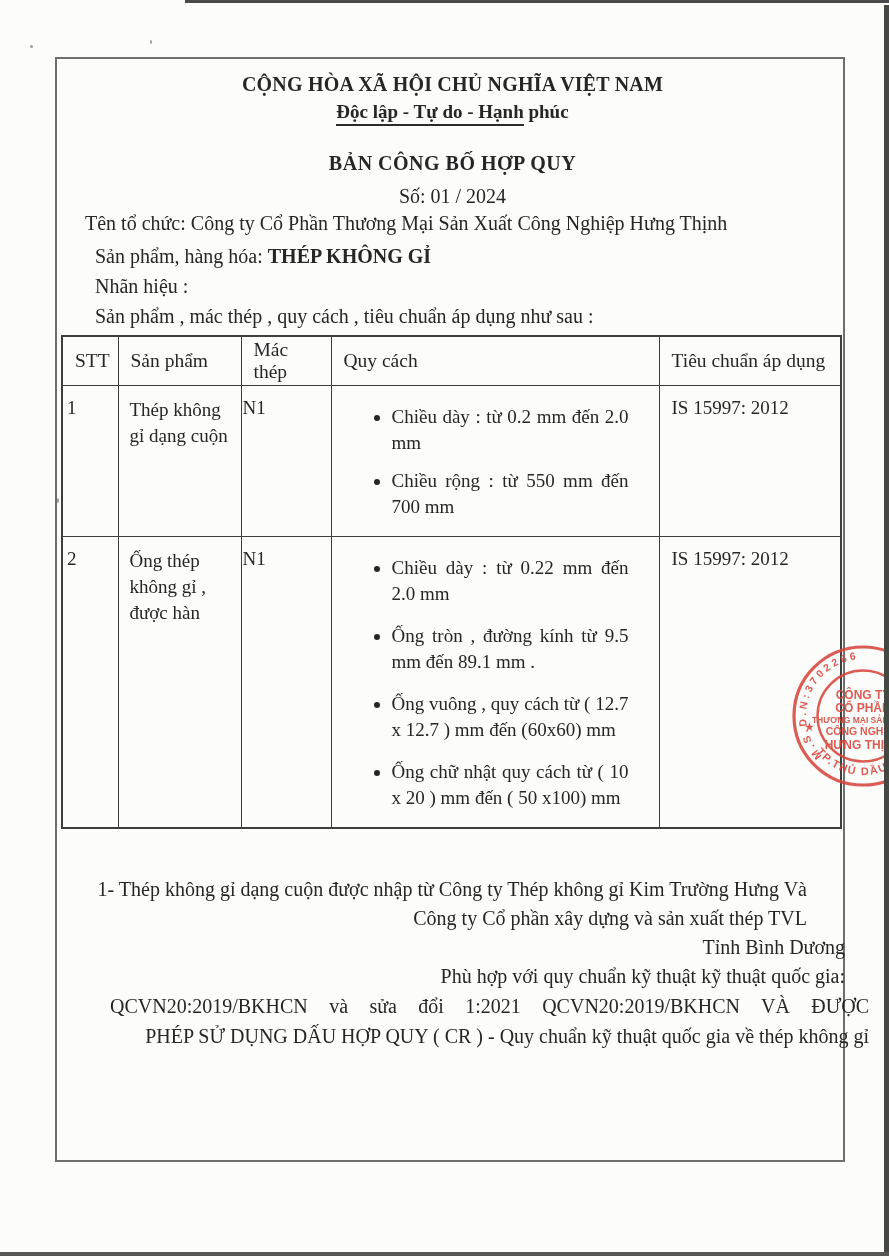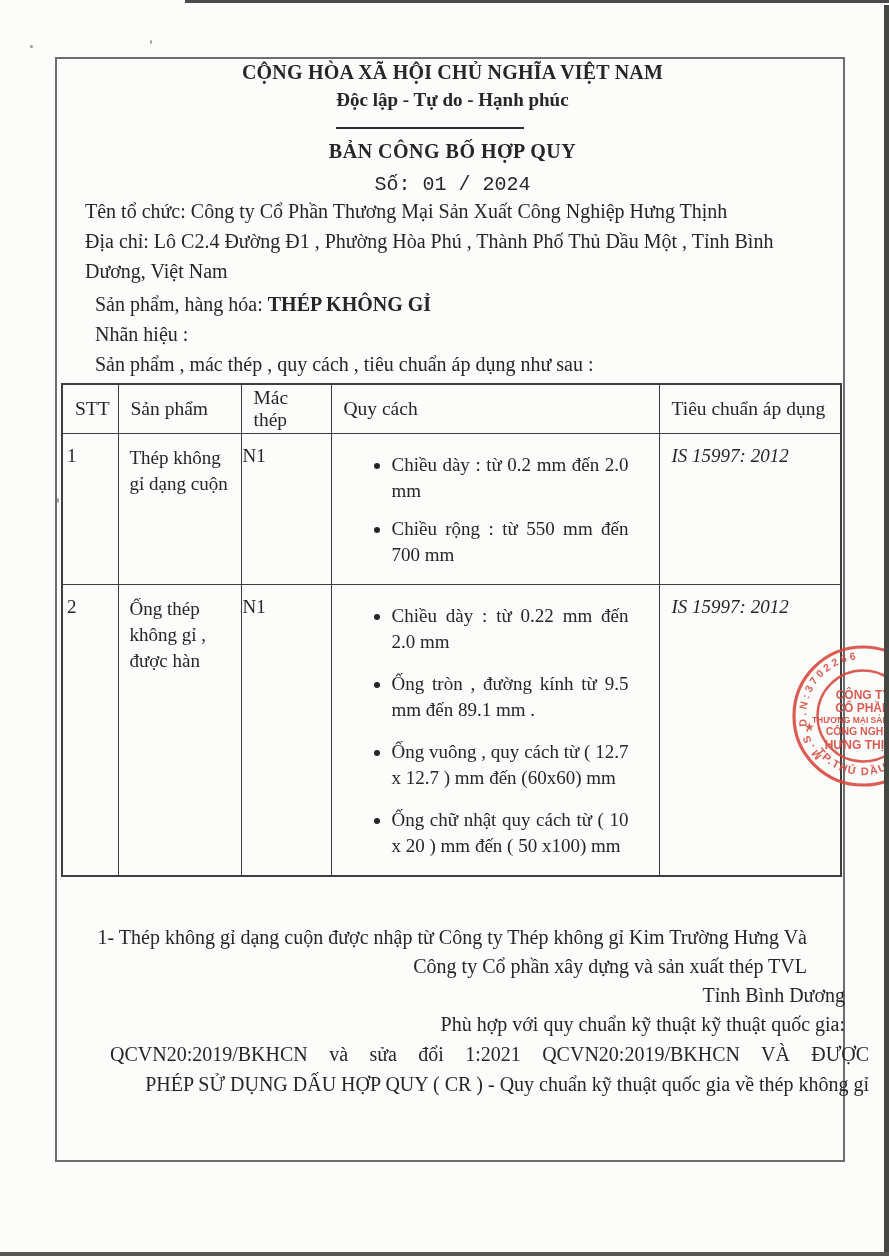--- a/index.html
+++ b/index.html
@@ -9,49 +9,49 @@
     color:#262626;
   }
   
   .scan-top    { position:absolute; left:185px; top:0; width:704px; height:3px; background:#4a4a4a; }
   .scan-right  { position:absolute; left:884px; top:5px; width:5px; height:1250px; background:#454743; z-index:30; }
   .scan-bottom { position:absolute; left:0; top:1252px; width:889px; height:4px; background:#555552; z-index:30; }
   .speck { position:absolute; background:#9a9a96; border-radius:50%; }
 
   .border-box { position:absolute; left:55px; top:57px; width:786px; height:1101px; border:2px solid #6e6e6e; }
 
-  .content { position:absolute; left:60px; top:48px; width:785px; }
+  .content { position:absolute; left:60px; top:60px; width:785px; }
 
   .national-title { margin:13px 0 0; text-align:center; font-size:20px; font-weight:bold; letter-spacing:0.2px; }
   .motto { margin:5px 0 0; text-align:center; font-size:19px; font-weight:bold; }
-  .motto .u { border-bottom:2px solid #2c2c2c; padding-bottom:17px; }
+  .motto .u { border-bottom:2px solid #2c2c2c; padding-bottom:2px; }
 
   .doc-title  { margin:29px 0 0; text-align:center; font-size:20px; font-weight:bold; letter-spacing:0.5px; }
-  .doc-number { margin:10px 0 0; text-align:center; font-size:20px;font-family:Liberation Mono, monospace; }
+  .doc-number { margin:10px 0 0; text-align:center; font-size:20px; }
 
   .info { margin:0 0 0 25px; width:690px; font-size:20px; line-height:30px; }
   .info p { margin:0; }
   .info .sub { padding-left:10px; }
   .info .gap { margin-top:3px; }
   .b { font-weight:bold; }
 
   table.spec { margin:4px 0 0 1px; width:779px; border-collapse:collapse; table-layout:fixed;
                border:2px solid #3e3e3e; font-size:19px;padding-left:40px; }
   table.spec th, table.spec td { border:1px solid #3e3e3e; vertical-align:top; font-weight:normal; text-align:left; }
   table.spec th { height:42px; vertical-align:middle; padding:2px 6px 2px 12px; font-size:19.5px; }
   th.c-stt, td.c-stt { text-align:center; padding-left:4px; }
   tr.r1 { height:93px; } tr.r2 { height:234px; }
   td.c-stt { padding-top:11px; }
   td.c-sp  { padding:11px 9px 0 11px; text-align:justify; line-height:26px; }
   td.c-mt  { text-align:center; padding-top:11px; }
   td.c-qc  { padding:2px 14px 0 0; }
   td.c-qc ul { margin:16px; padding:0 0 0 44px; }
   td.c-qc li { margin:12px 0 0; text-align:justify; line-height:26px; }
   tr.r2 td.c-qc li { margin-top:16px; }
-  td.c-tc  { padding:11px 4px 0 12px;font-style:italic; }
+  td.c-tc  { padding:11px 4px 0 12px; }
 
   .notes { margin:46px 0 0 25px; width:760px; font-size:20px; line-height:29px; }
   .notes p { margin:0;text-align:right; }
   .note1 { margin-left:3px; width:722px; }
   .note2 { margin:3px 0 0 3px; width:735px; padding-left:20px; text-indent:-20px; text-align:justify; }
   .province { margin-top:1px; }
   .conform-intro { margin-top:2px; }
   .conform-l1 { margin:3px 0 0 -25px; width:784px; text-indent:25px; text-align:justify; text-align-last:justify; line-height:30px; }
   .conform-l2 { margin:0 0 0 -25px; width:784px; text-align:justify; line-height:30px; }
 
@@ -76,21 +76,20 @@
   <div class="content">
 
     <p class="national-title">CỘNG HÒA XÃ HỘI CHỦ NGHĨA VIỆT NAM</p>
     <p class="motto"><span class="u">Độc lập - Tự do - Hạnh</span><span> phúc</span></p>
 
     <p class="doc-title">BẢN CÔNG BỐ HỢP QUY</p>
     <p class="doc-number">Số: 01 / 2024</p>
 
     <div class="info">
       <p>Tên tổ chức: Công ty Cổ Phần Thương Mại Sản Xuất Công Nghiệp Hưng Thịnh</p>
-      <p>Địa chỉ: Lô C2.4 Đường Đ1 , Phường Hòa Phú , Thành Phố Thủ Dầu Một , Tỉnh Bình Dương, Việt Nam</p>
       <p class="sub gap"><span>Sản phẩm, hàng hóa: </span><span class="b">THÉP KHÔNG GỈ</span></p>
       <p class="sub">Nhãn hiệu :</p>
       <p class="sub">Sản phẩm , mác thép , quy cách , tiêu chuẩn áp dụng như sau :</p>
     </div>
 
     <table class="spec">
       <colgroup>
           <col style="width:56px">
           <col style="width:123px">
           <col style="width:90px">

